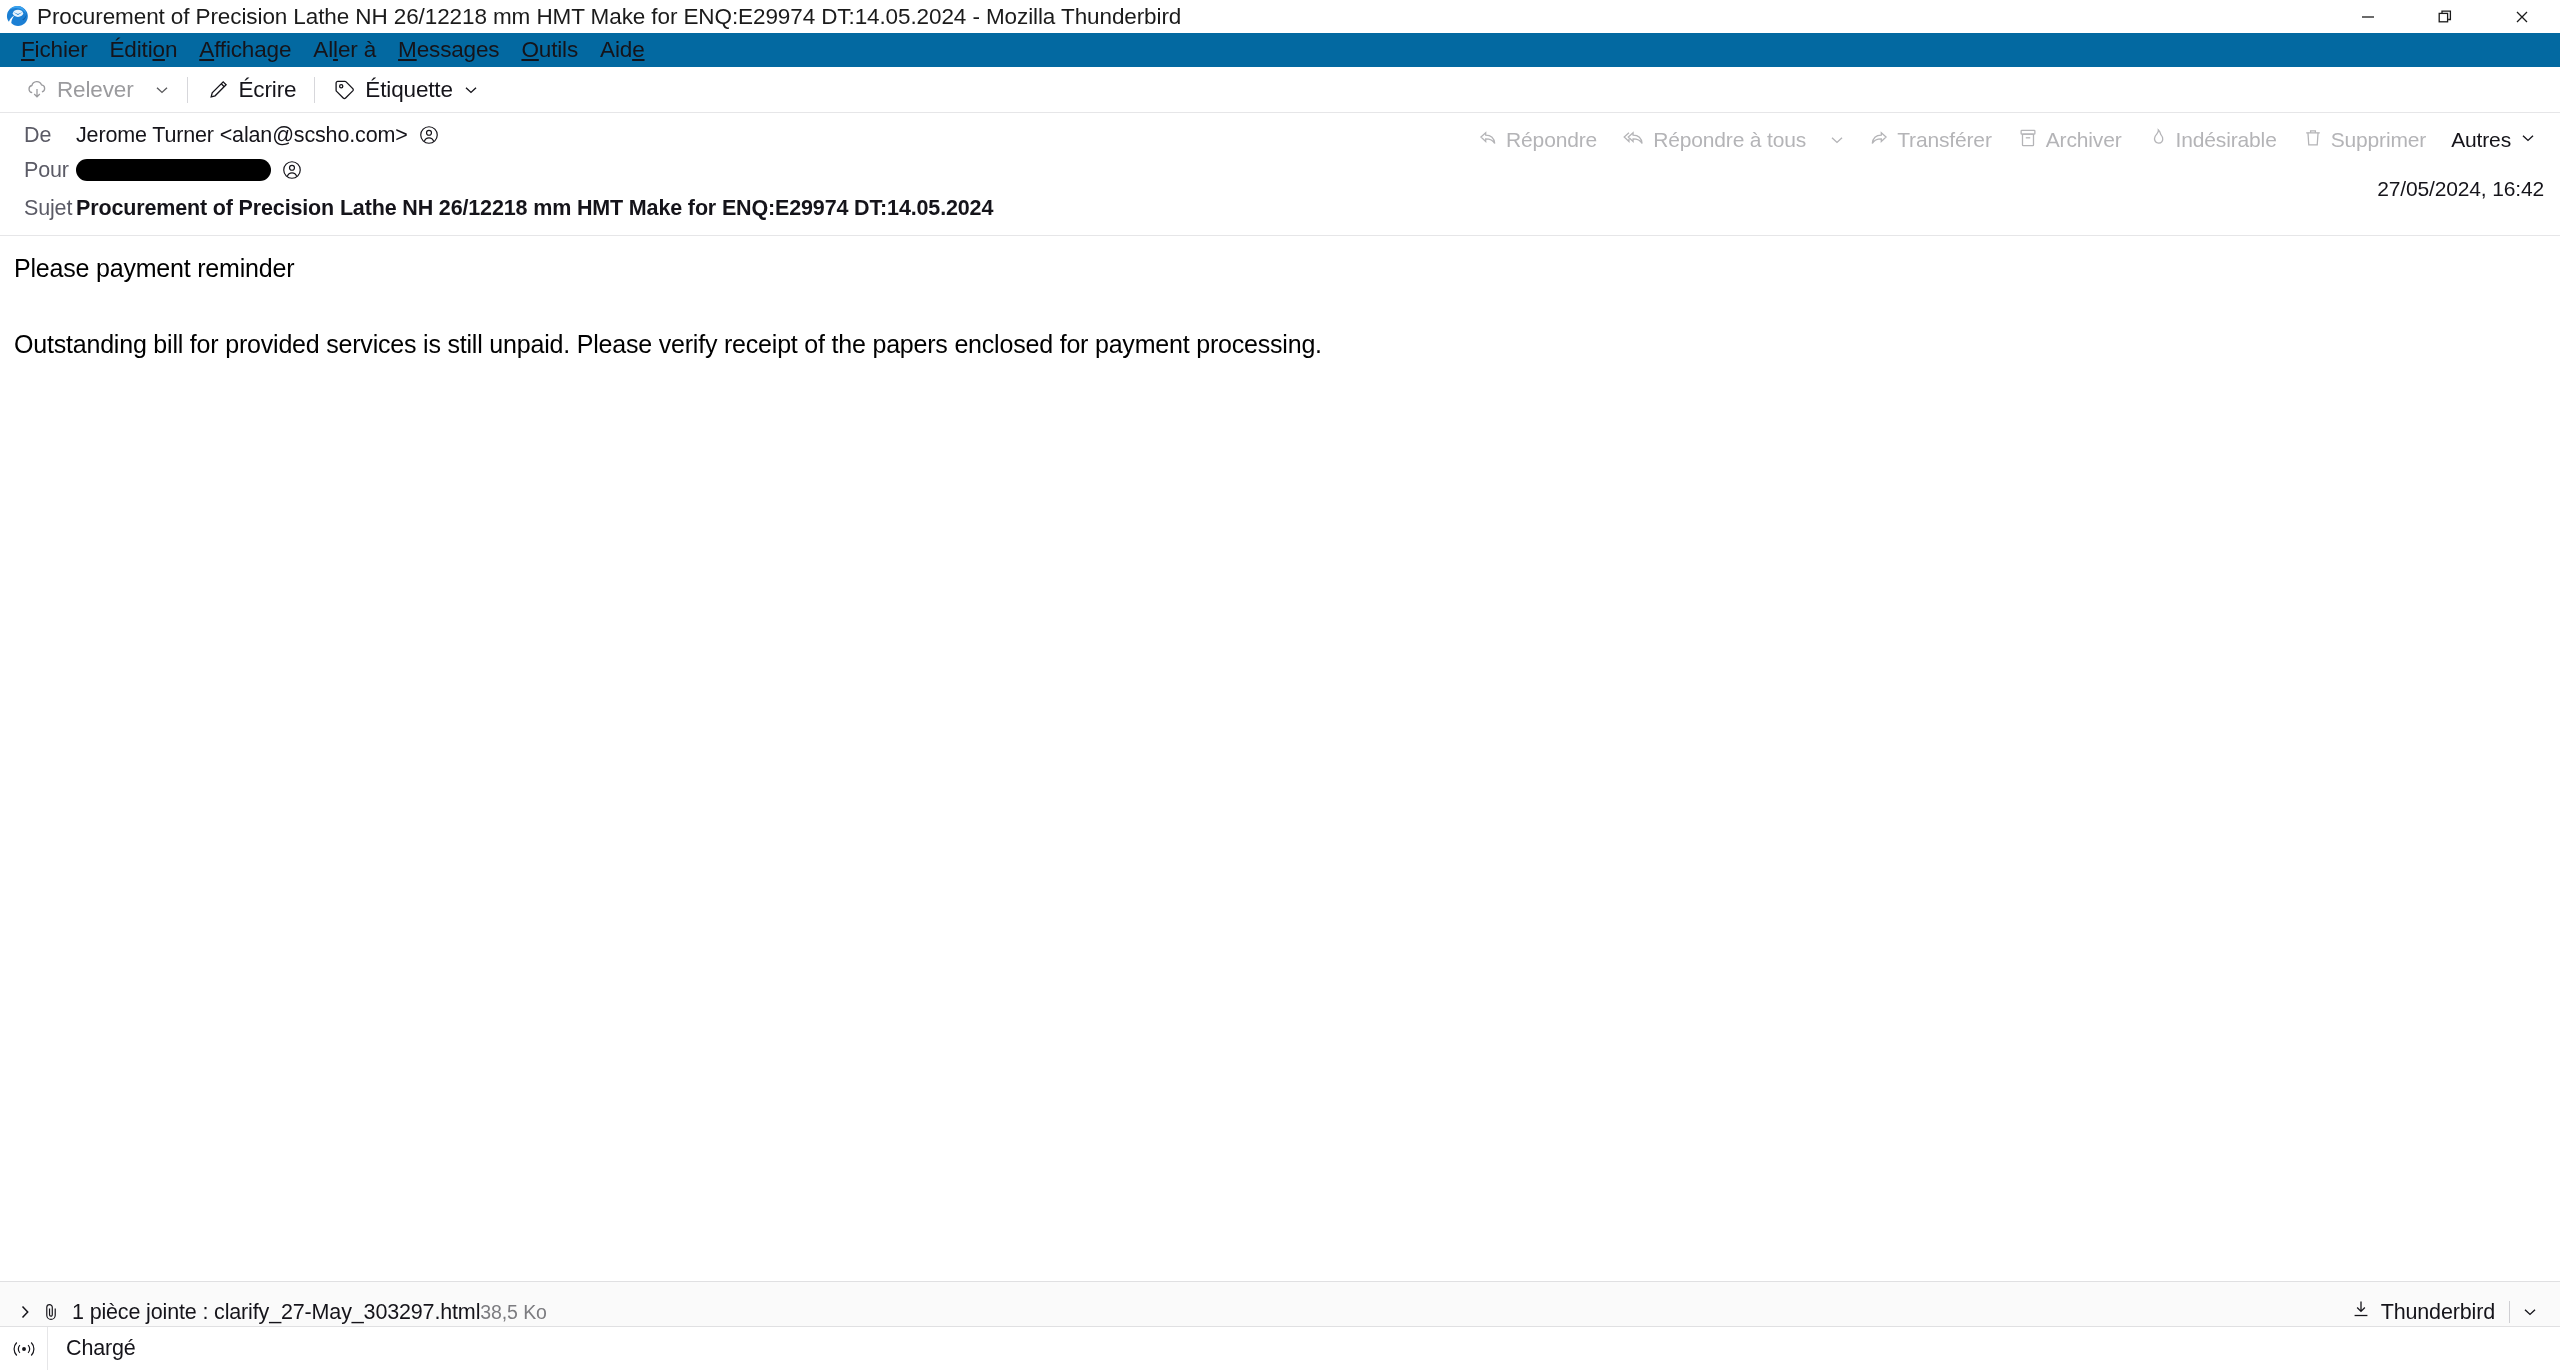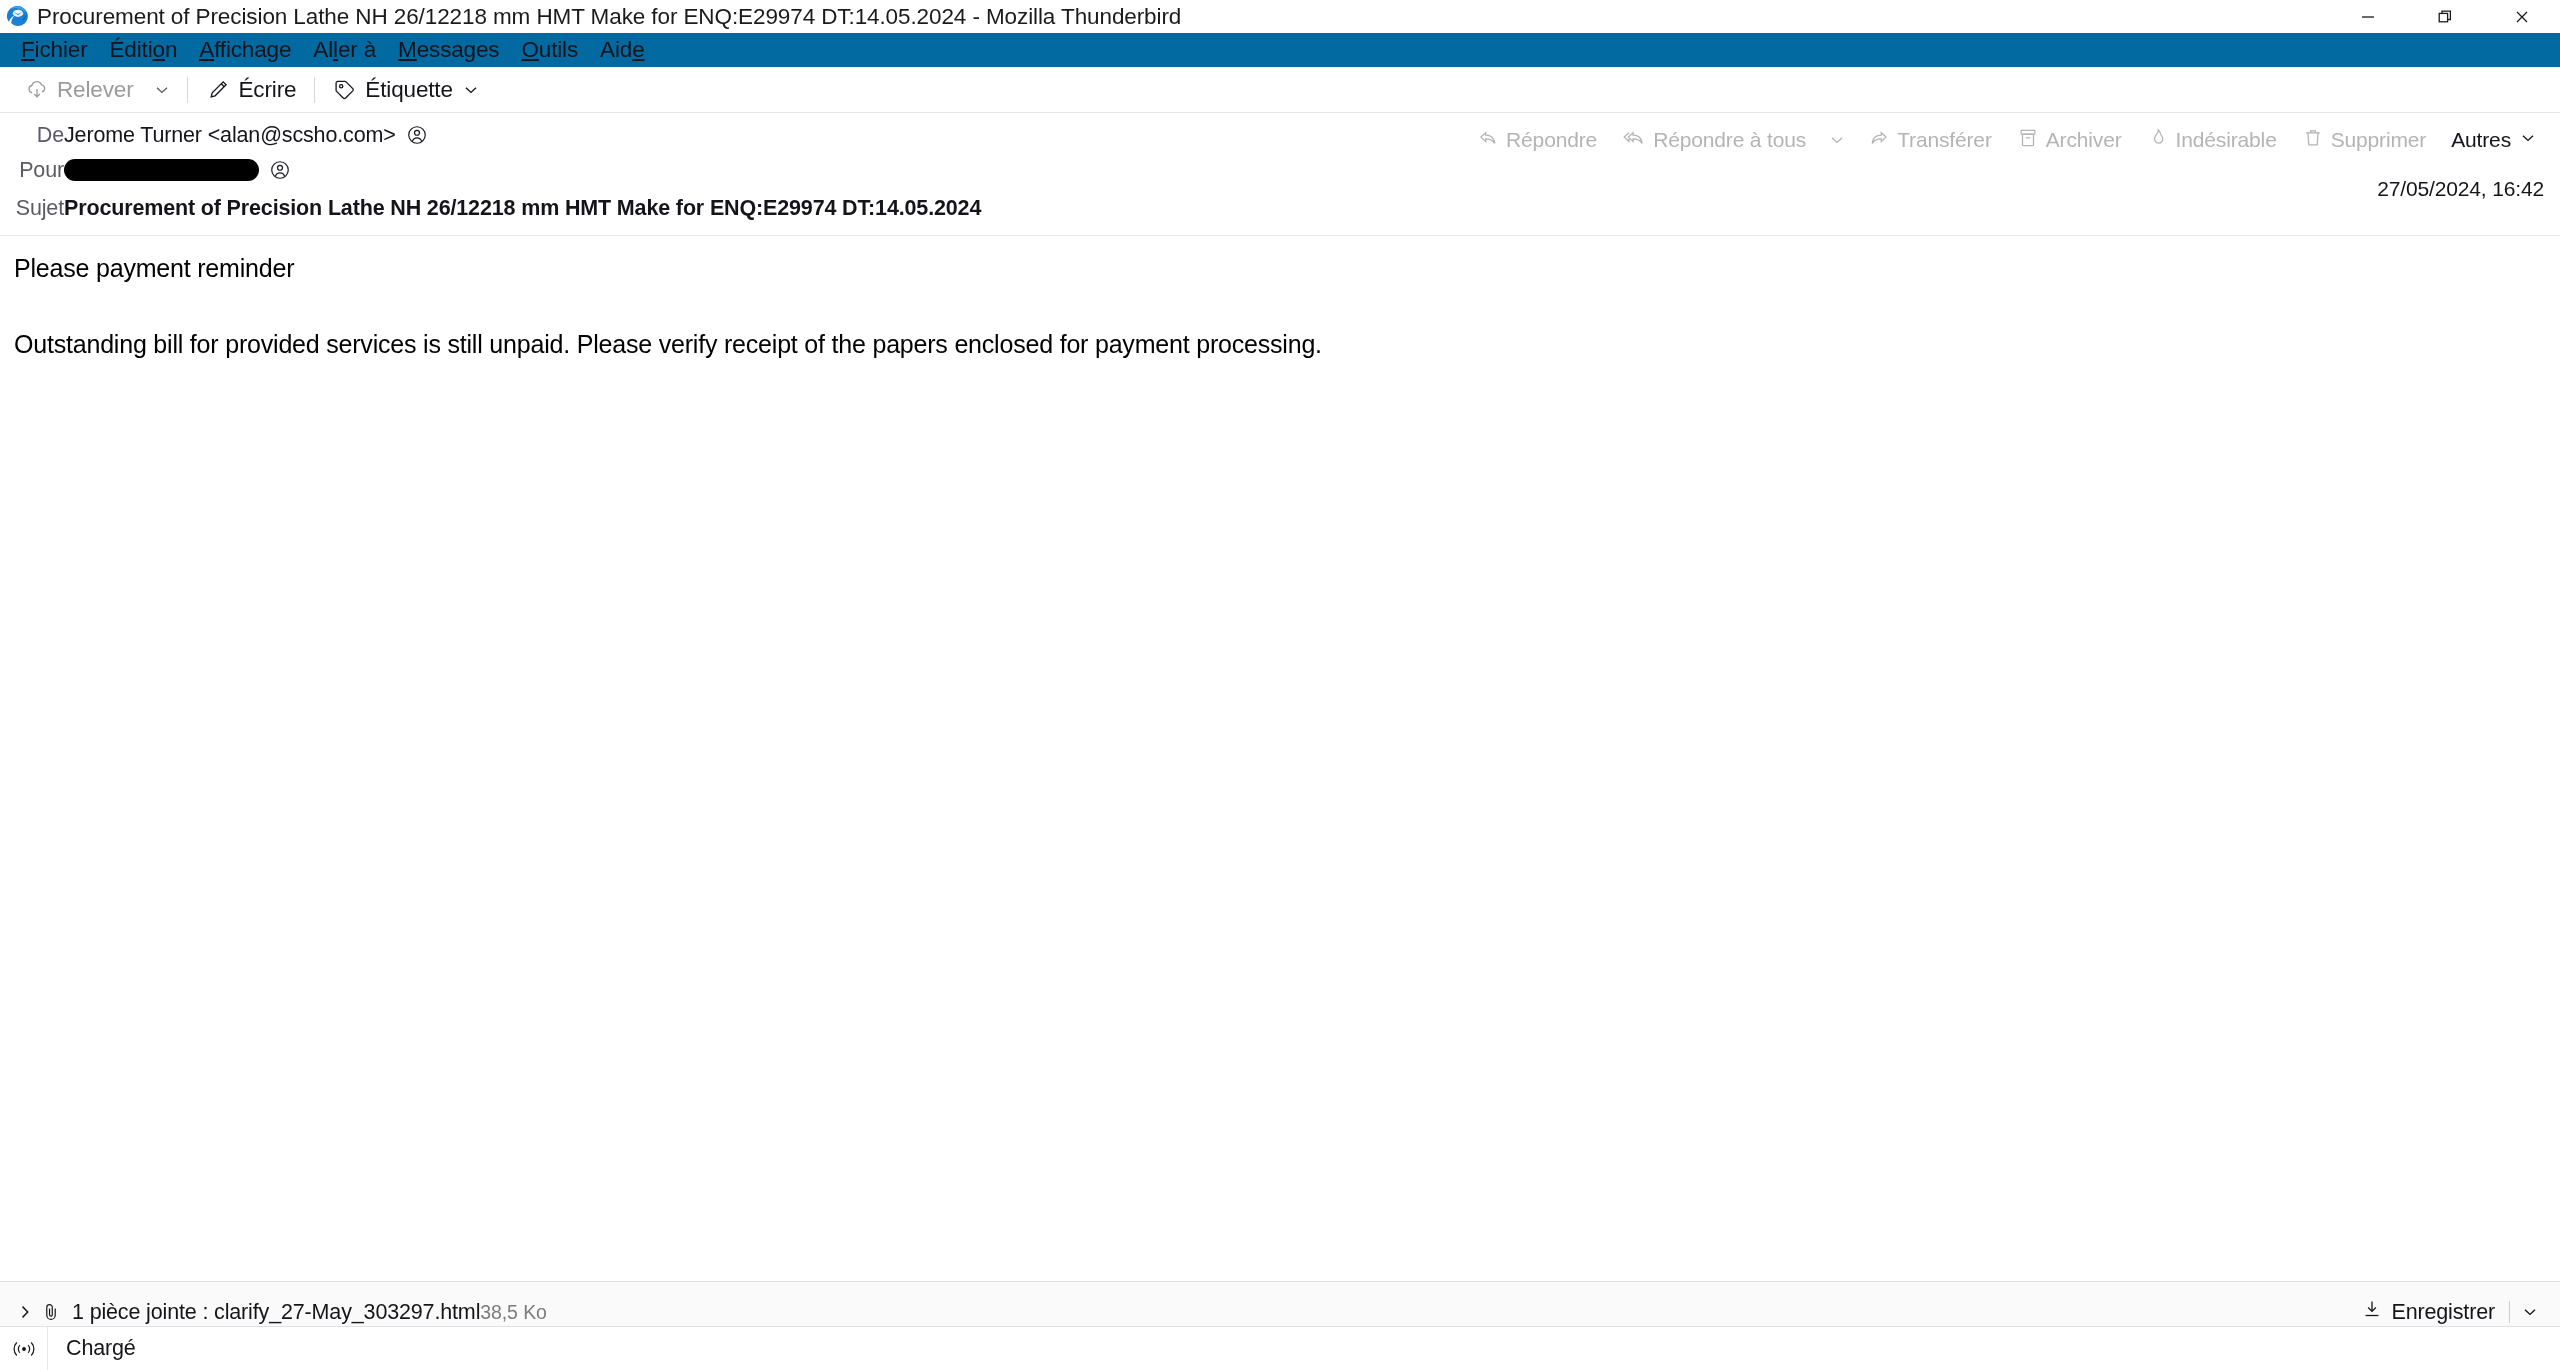--- a/index.html
+++ b/index.html
@@ -126,22 +126,21 @@
   .msgheader {
     background: #ffffff;
     padding: 0 0 8px 0;
     position: relative;
     border-bottom: 1px solid #e6e6e8;
   }
   .hdr-row {
     display: flex;
     align-items: center;
     min-height: 38px;
-    padding-left: 12px;
-    text-align: right;
+    padding-left: 24px;
   }
   .hdr-row.first { padding-top: 6px; }
   .hdr-label {
     font-size: 21.5px;
     color: #5b5b66;
     width: 52px;
     flex: 0 0 auto;
     letter-spacing: -0.15px;
   }
   .hdr-label.wide { width: 52px; }
@@ -542,21 +541,21 @@
     <span class="att-size">38,5 Ko</span>
 
     <div class="att-right">
       <div class="savebtn">
         <span class="ico">
           <svg width="22" height="22" viewBox="0 0 24 24" fill="none" stroke="currentColor" stroke-width="1.4">
             <path d="M12 3.8v10.4M7.8 10.4l4.2 4.2 4.2-4.2"></path>
             <path d="M5 19.1h14"></path>
           </svg>
         </span>
-        <span>Enregistrer</span>
+        <span>Thunderbird</span>
       </div>
       <div class="save-sep"></div>
       <div class="savechev">
         <svg width="20" height="20" viewBox="0 0 20 20" fill="none" stroke="currentColor" stroke-width="1.4">
             <path d="M5 7.8l5 4.6 5-4.6"></path>
           </svg>
       </div>
     </div>
   </div>
 

